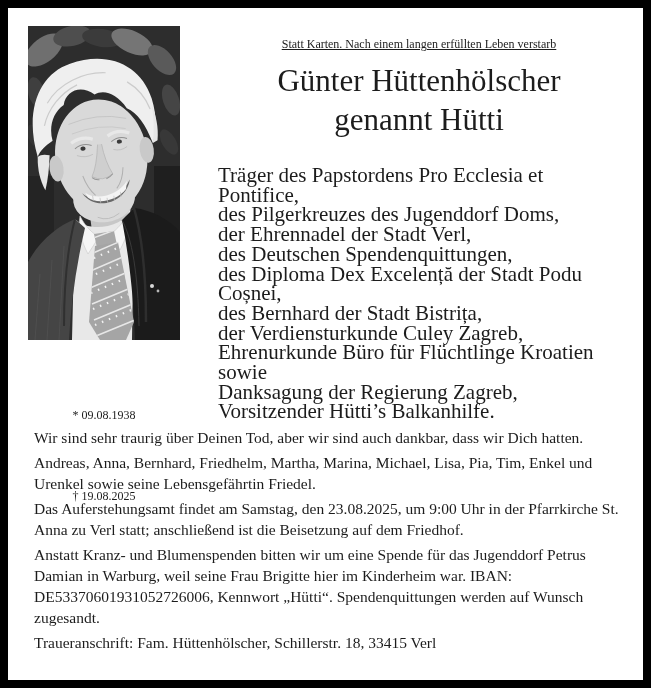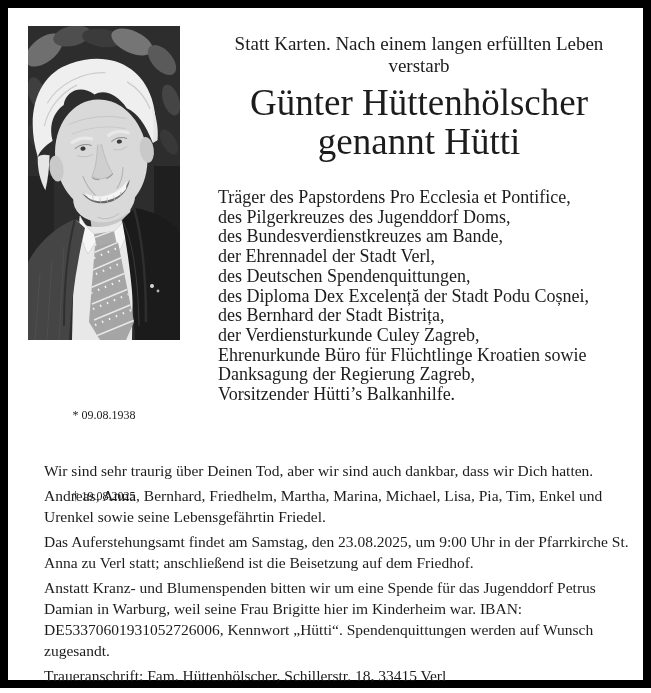--- a/index.html
+++ b/index.html
@@ -29,36 +29,36 @@
     text-align: center;
     font-size: 12px; line-height: 27px;
     white-space: pre;
   }
   .right-col {
     position: absolute; left: 210px; top: 25px;
     width: 402px;
   }
   .intro {
     text-align: center;
-    font-size: 19px; line-height: 22px;
+    font-size: 12px; line-height: 22px; text-decoration: underline;
   }
   .title {
     text-align: center;
-    font-size: 37px; line-height: 39px;
+    font-size: 31px; line-height: 39px;
     margin-top: 6px;
   }
   .honors {
     margin-top: 27px;
-    font-size: 18px; line-height: 19.7px;
+    font-size: 21px; line-height: 19.7px;
     text-align: left;
   }
   .main-text {
-    position: absolute; left: 36px; top: 419px;
+    position: absolute; left: 26px; top: 419px;
     width: 587px;
-    font-size: 15.5px; line-height: 21px; margin-top: 33px;
+    font-size: 15.5px; line-height: 21px;
   }
   .main-text p { margin: 0 0 4px 0; }
   .address { margin-top: 7px; }
 </style>
 </head>
 <body>
 
 <div class="frame">
 
   <svg class="photo" viewBox="0 0 152 314" role="img" aria-label="Schwarz-weiß Porträtfoto eines lächelnden älteren Mannes mit weißem Haar, dunklem Anzug und gemusterter Krawatte vor Blätterhintergrund">
@@ -143,21 +143,20 @@
 
   <div class="right-col">
     <div class="intro">Statt Karten. Nach einem langen erfüllten Leben verstarb</div>
     <div class="title">
       <div>Günter Hüttenhölscher</div>
       <div>genannt Hütti</div>
     </div>
     <div class="honors">
       <div>Träger des Papstordens Pro Ecclesia et Pontifice,</div>
       <div>des Pilgerkreuzes des Jugenddorf Doms,</div>
-      <div>des Bundesverdienstkreuzes am Bande,</div>
       <div>der Ehrennadel der Stadt Verl,</div>
       <div>des Deutschen Spendenquittungen,</div>
       <div>des Diploma Dex Excelență der Stadt Podu Coșnei,</div>
       <div>des Bernhard der Stadt Bistrița,</div>
       <div>der Verdiensturkunde Culey Zagreb,</div>
       <div>Ehrenurkunde Büro für Flüchtlinge Kroatien sowie</div>
       <div>Danksagung der Regierung Zagreb,</div>
       <div>Vorsitzender Hütti’s Balkanhilfe.</div>
     </div>
   </div>

